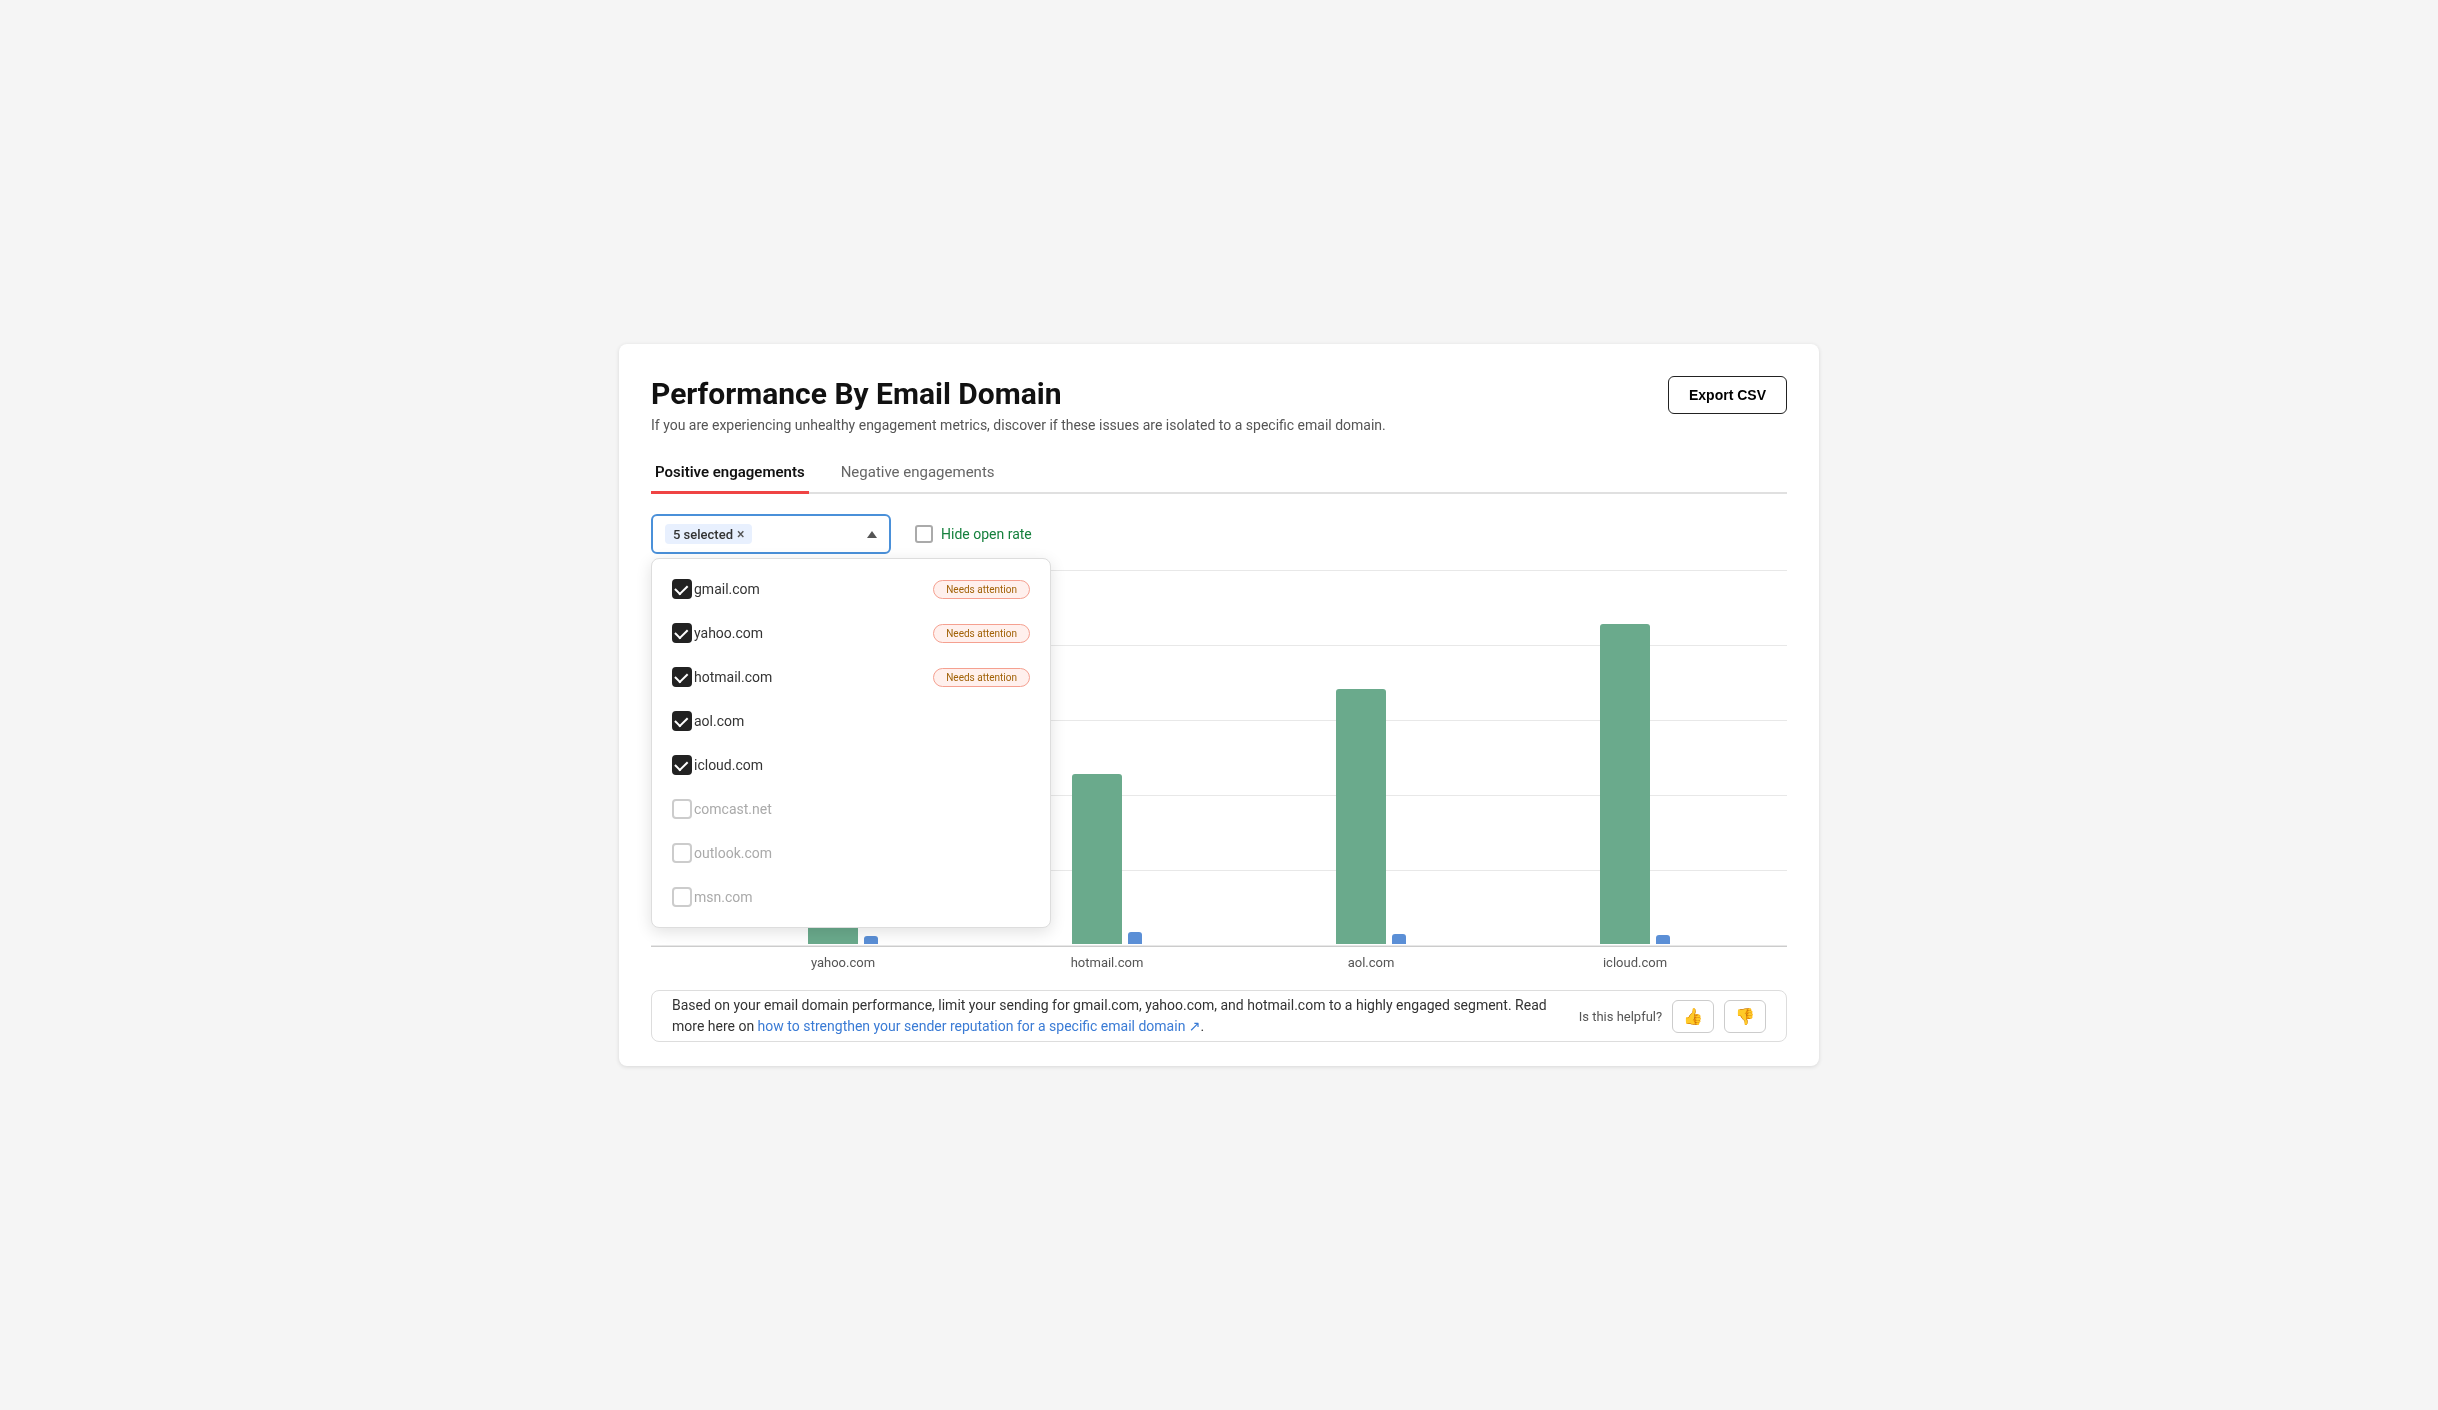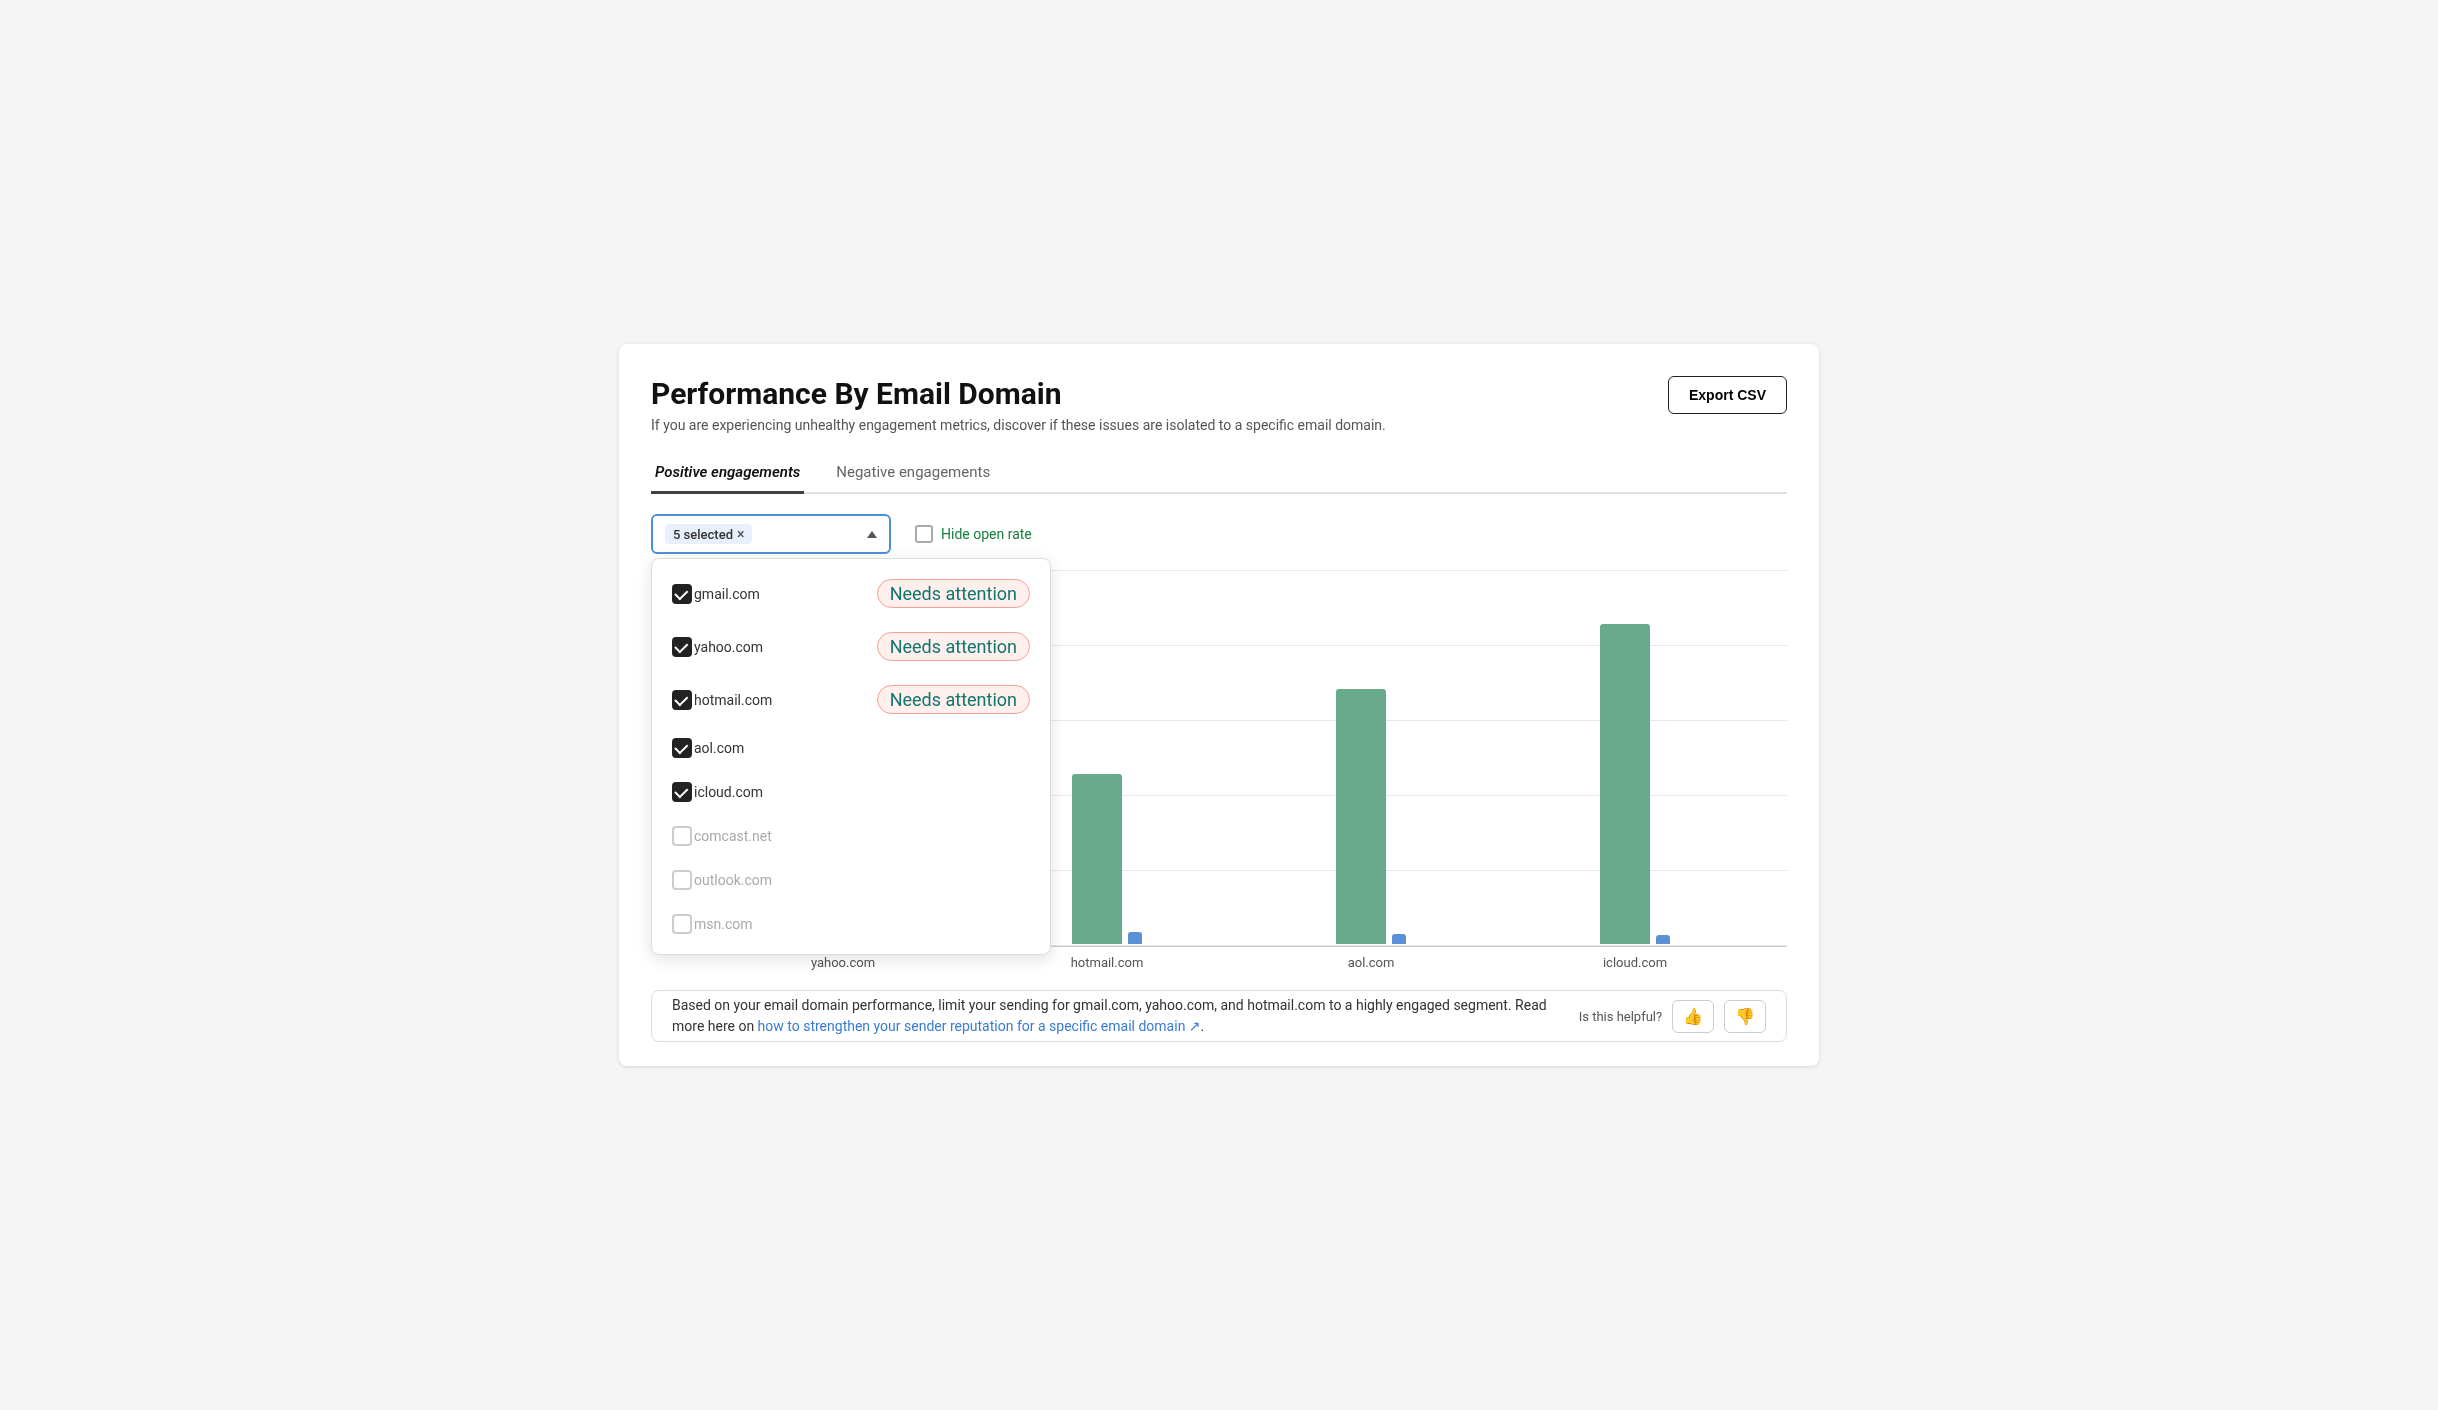--- a/index.html
+++ b/index.html
@@ -59,22 +59,21 @@
       margin-right: 28px;
       font-size: 15px;
       cursor: pointer;
       color: #666;
       border-bottom: 3px solid transparent;
       margin-bottom: -2px;
     }
     .tab.active {
       color: #111;
       font-weight: 600;
-      border-bottom: 3px solid #404040;
-      font-style: italic;
+      border-bottom: 3px solid #ef4444;
     }
 
     
     .controls-row {
       display: flex;
       align-items: center;
       gap: 24px;
       margin-bottom: 16px;
       position: relative;
     }
@@ -177,22 +176,22 @@
       flex: 1;
     }
     .domain-label.disabled {
       color: #aaa;
     }
     .needs-attention-badge {
       background: #fff0ed;
       border: 1px solid #f5a090;
       border-radius: 20px;
       padding: 3px 12px;
-      font-size: 18px;
-      color: #0f766e;
+      font-size: 10px;
+      color: #a16207;
       white-space: nowrap;
     }
 
     
     .hide-open-rate {
       display: flex;
       align-items: center;
       gap: 8px;
       font-size: 14px;
       color: #15803d;

